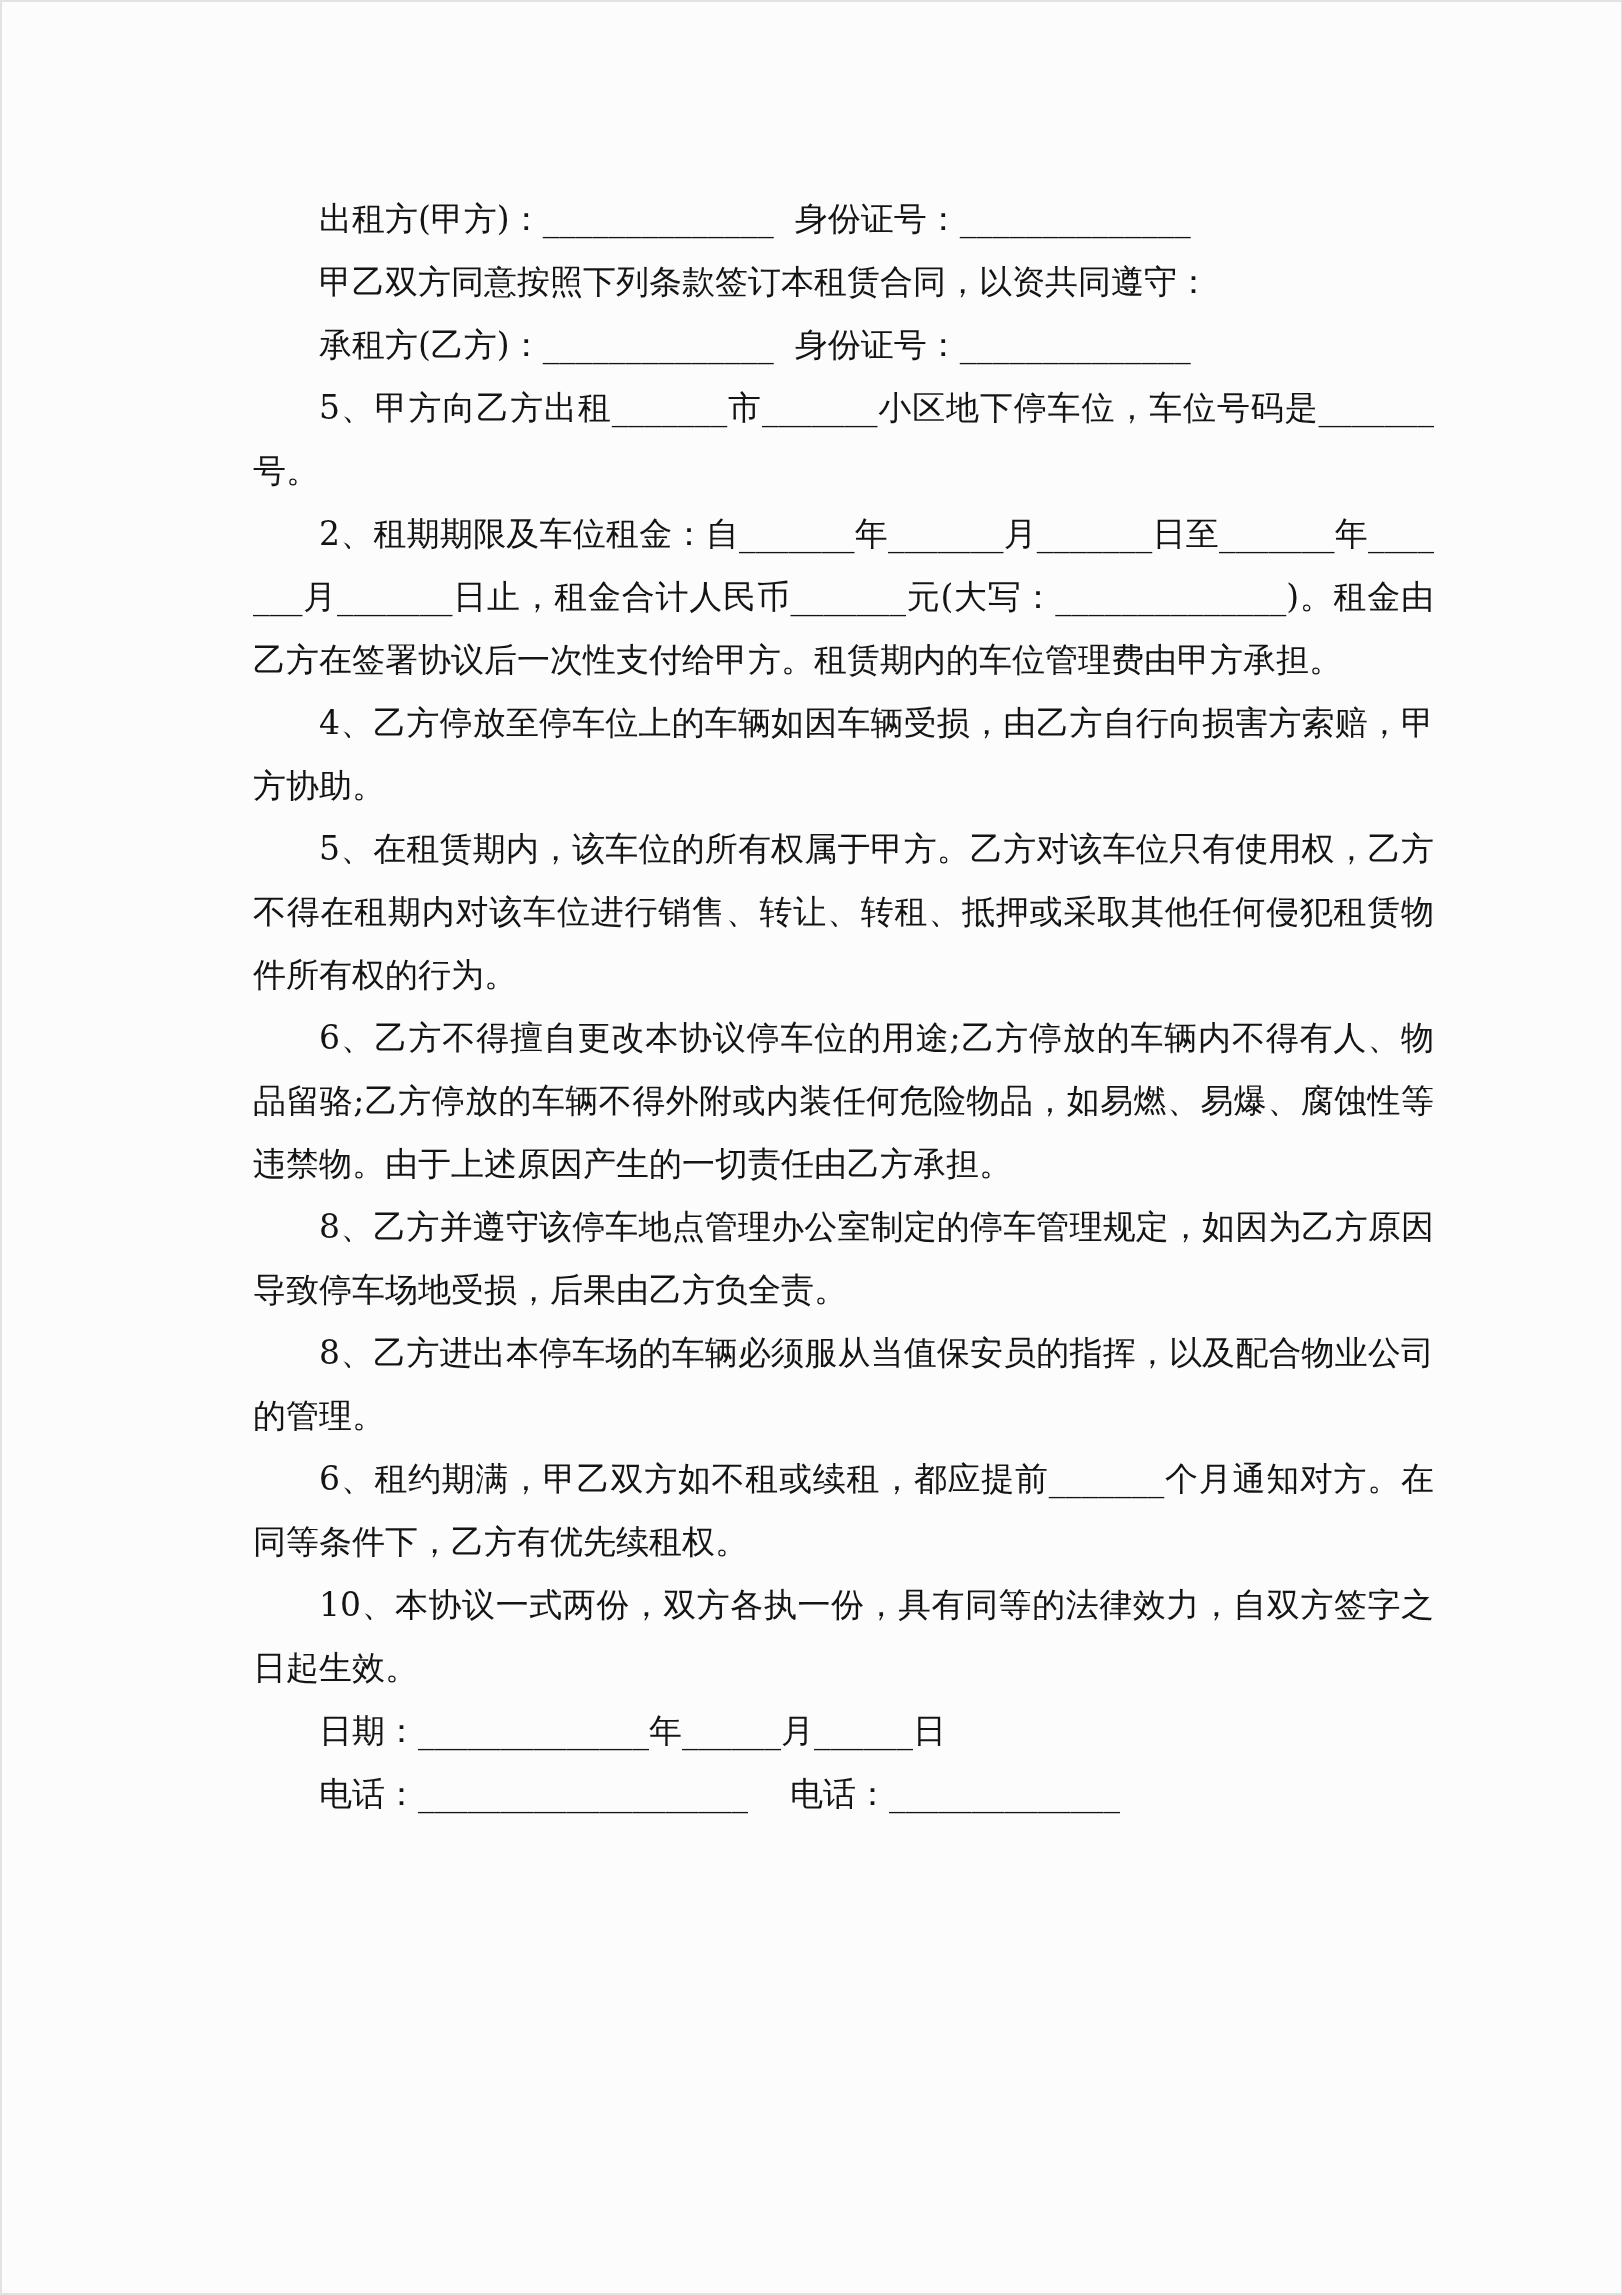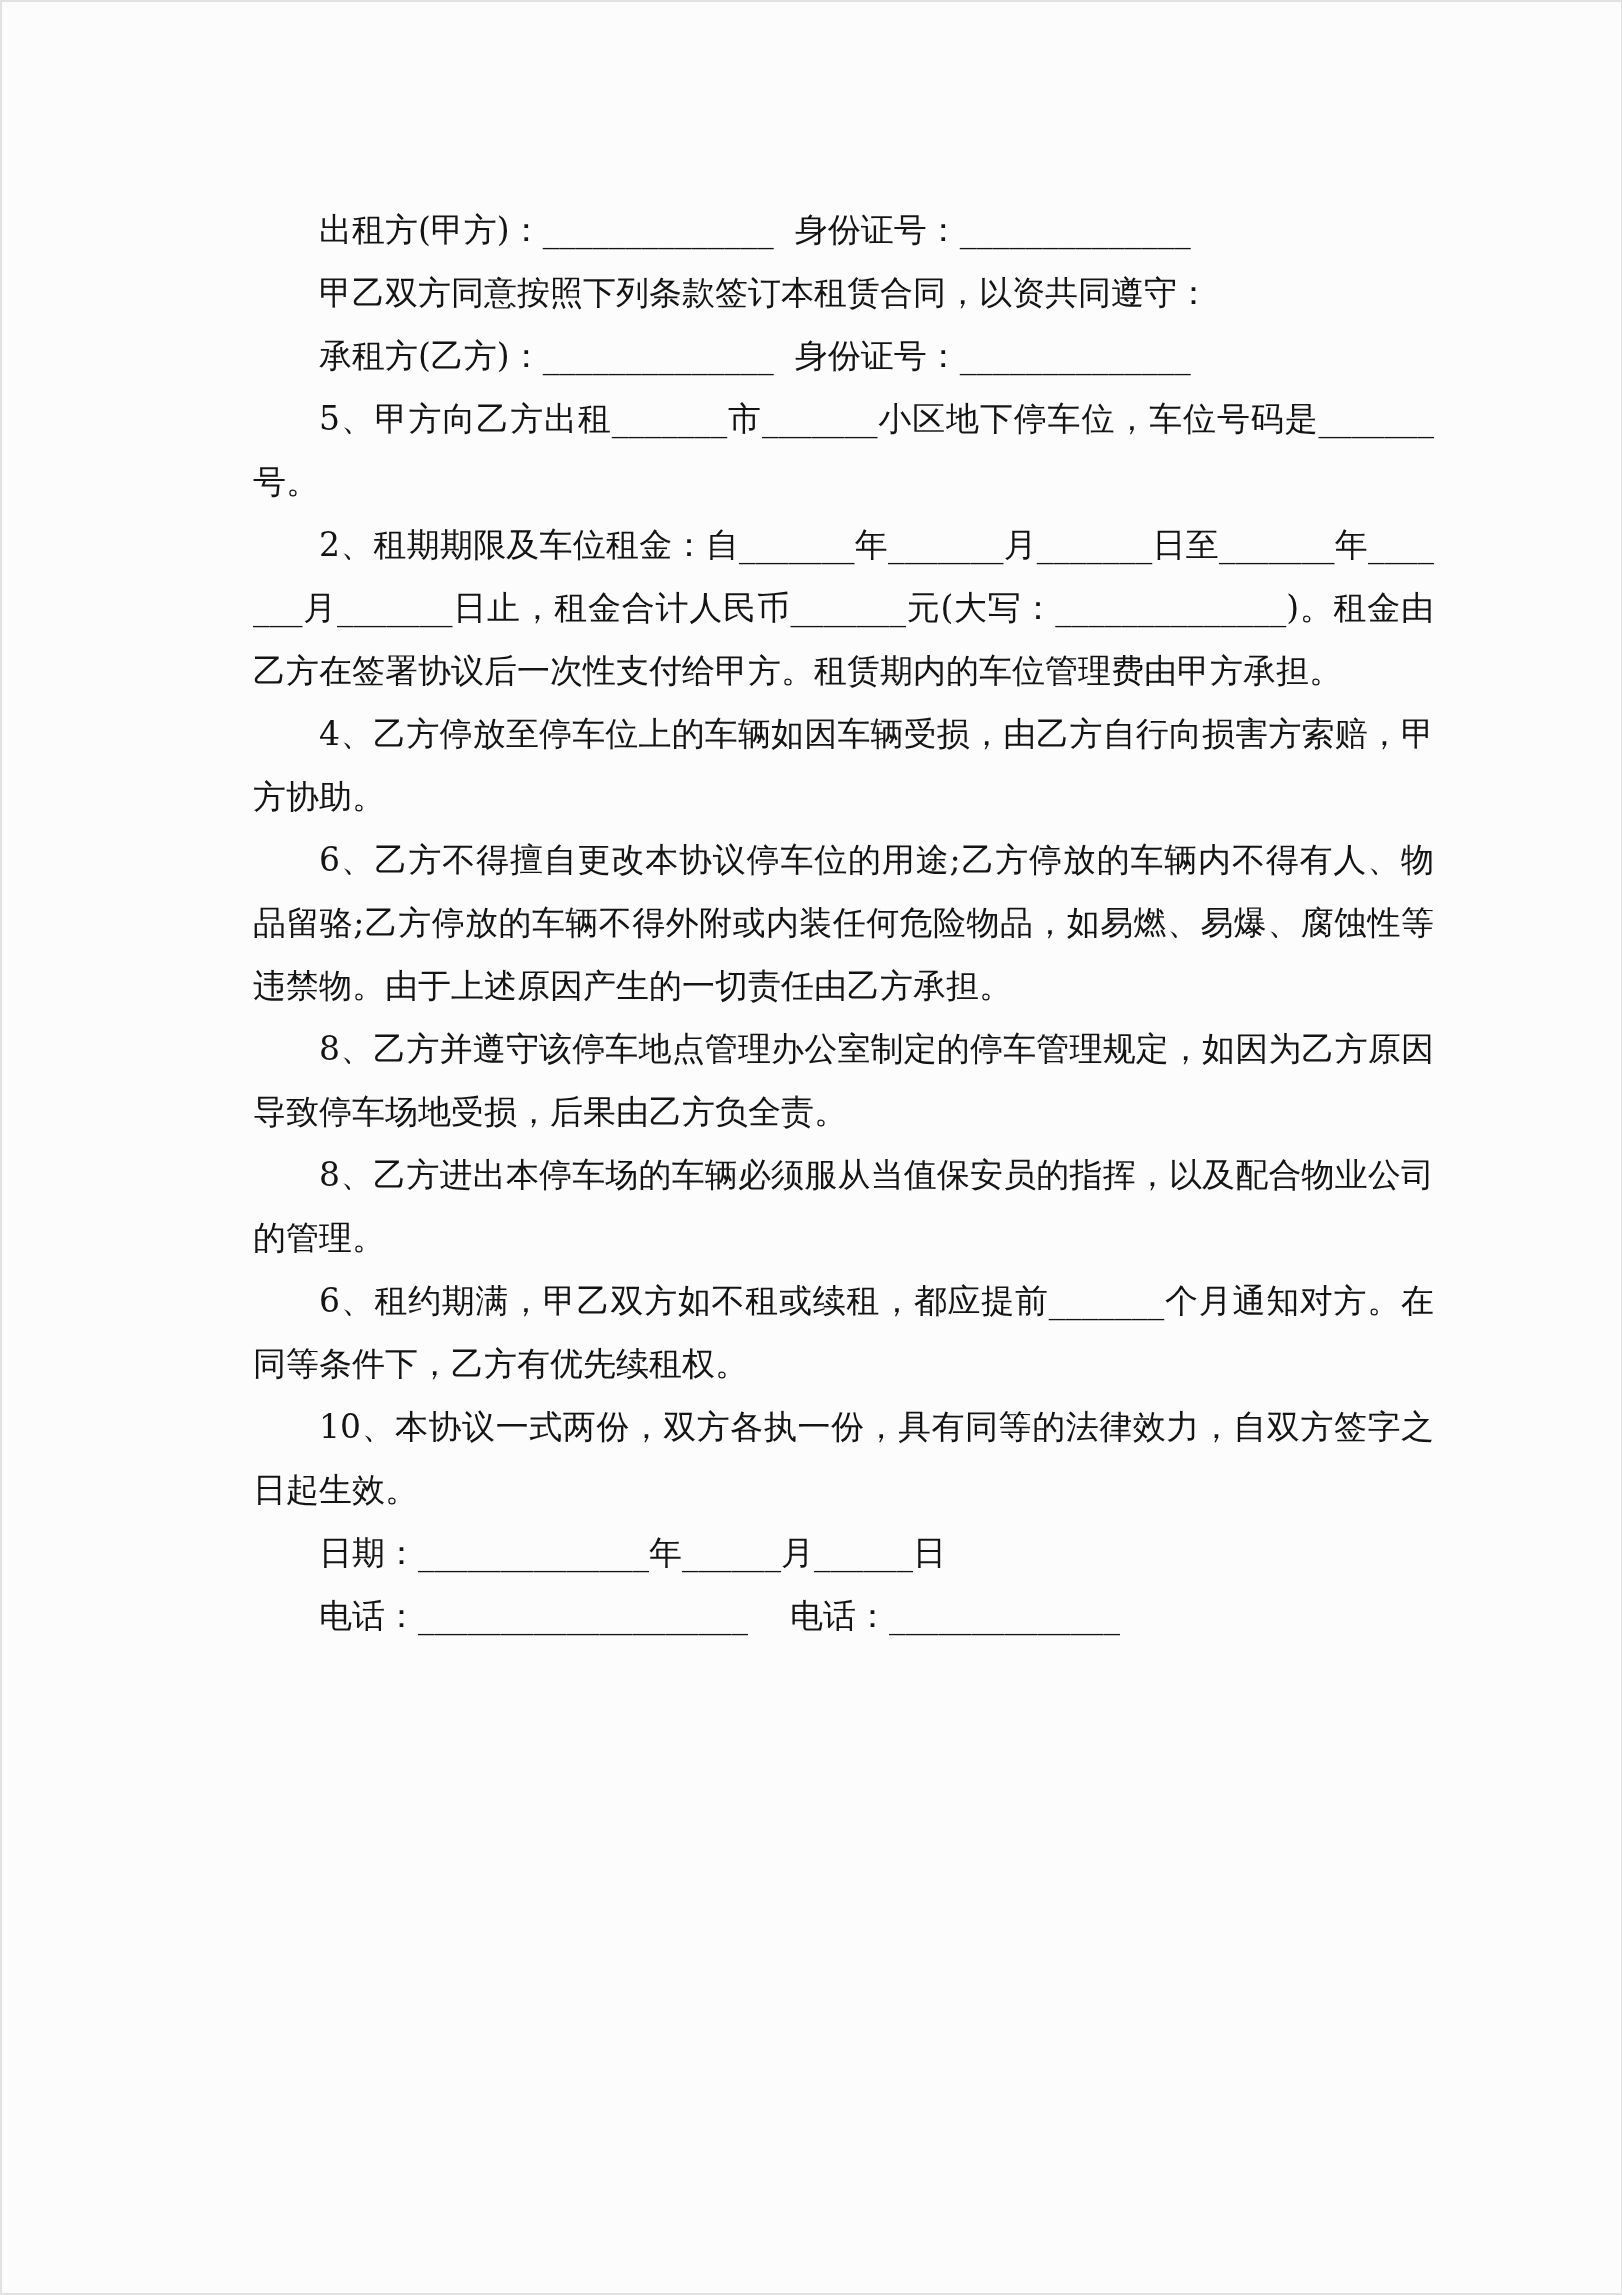--- a/index.html
+++ b/index.html
@@ -13,21 +13,21 @@
     height: 2295px;
     margin: 0 auto;
     background: #fcfcfc;
     box-sizing: border-box;
     border: 2px solid #e2e2e2;
     font-family: "DejaVu Serif", "Liberation Serif", serif;
   }
   .content {
     position: absolute;
     left: 251px;
-    top: 196px;
+    top: 185px;
     width: 1181px;
     font-size: 33px;
     line-height: 63px;
     color: #141414;
     text-align: justify;
   }
   .content p {
     margin: 0;
     padding: 0;
     text-indent: 2em;
@@ -39,20 +39,21 @@
 <body>
 
 <div class="page">
   <div class="content">
     <p>出租方(甲方)：______________  身份证号：______________</p>
     <p>甲乙双方同意按照下列条款签订本租赁合同，以资共同遵守：</p>
     <p>承租方(乙方)：______________  身份证号：______________</p>
     <p>5、甲方向乙方出租_______市_______小区地下停车位，车位号码是_______号。</p>
     <p>2、租期期限及车位租金：自_______年_______月_______日至_______年_______月_______日止，租金合计人民币_______元(大写：______________)。租金由乙方在签署协议后一次性支付给甲方。租赁期内的车位管理费由甲方承担。</p>
     <p>4、乙方停放至停车位上的车辆如因车辆受损，由乙方自行向损害方索赔，甲方协助。</p>
+    <p>5、在租赁期内，该车位的所有权属于甲方。乙方对该车位只有使用权，乙方不得在租期内对该车位进行销售、转让、转租、抵押或采取其他任何侵犯租赁物件所有权的行为。</p>
     <p>6、乙方不得擅自更改本协议停车位的用途;乙方停放的车辆内不得有人、物品留骆;乙方停放的车辆不得外附或内装任何危险物品，如易燃、易爆、腐蚀性等违禁物。由于上述原因产生的一切责任由乙方承担。</p>
     <p>8、乙方并遵守该停车地点管理办公室制定的停车管理规定，如因为乙方原因导致停车场地受损，后果由乙方负全责。</p>
     <p>8、乙方进出本停车场的车辆必须服从当值保安员的指挥，以及配合物业公司的管理。</p>
     <p>6、租约期满，甲乙双方如不租或续租，都应提前_______个月通知对方。在同等条件下，乙方有优先续租权。</p>
     <p>10、本协议一式两份，双方各执一份，具有同等的法律效力，自双方签字之日起生效。</p>
     <p>日期：______________年______月______日</p>
     <p>电话：____________________    电话：______________</p>
   </div>
 </div>
 

